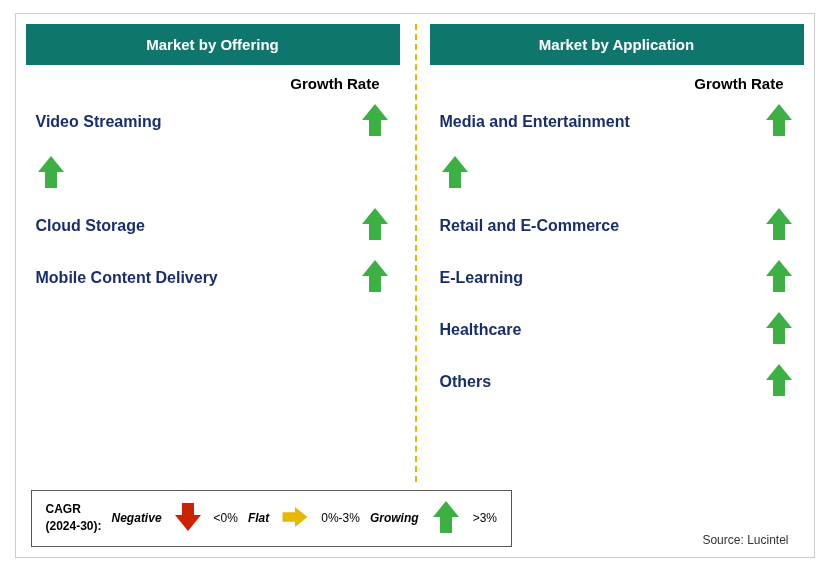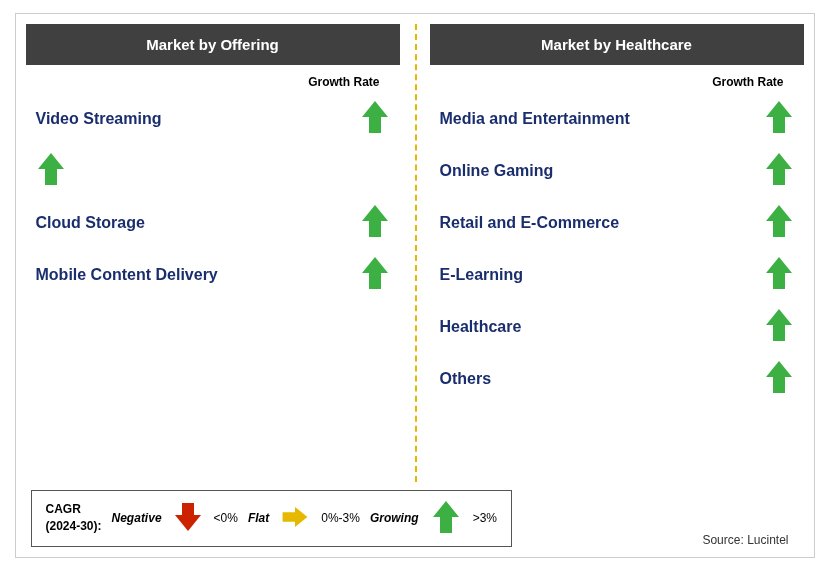--- a/index.html
+++ b/index.html
@@ -44,32 +44,32 @@
     }
     .divider::before {
       content: '';
       position: absolute;
       top: 0;
       bottom: 0;
       left: 50%;
       border-left: 2px dashed #e6b800;
     }
     .panel-header {
-      background: #404040;
+      background: #0f766e;
       color: #fff;
       text-align: center;
       font-weight: bold;
       font-size: 15px;
       padding: 12px 10px;
       margin-bottom: 10px;
     }
     .growth-label {
       text-align: right;
       font-weight: bold;
-      font-size: 12px;
+      font-size: 15px;
       color: #000;
       padding-right: 20px;
       margin-bottom: 4px;
     }
     .item-row {
       display: flex;
       align-items: center;
       justify-content: space-between;
       padding: 6px 10px 6px 10px;
       min-height: 44px;
@@ -183,34 +183,33 @@
           <svg viewBox="0 0 30 36" xmlns="http://www.w3.org/2000/svg">
             <polygon points="15,2 28,18 21,18 21,34 9,34 9,18 2,18" fill="#3cb043"></polygon>
           </svg>
         </span>
       </div>
     </div>
 
     <div class="divider"></div>
 
     <div class="panel panel-right">
-      <div class="panel-header">Market by Healthcare</div>
+      <div class="panel-header">Market by Application</div>
       <div class="growth-label">Growth Rate</div>
 
       <div class="item-row">
         <span class="item-label">Media and Entertainment</span>
         <span class="arrow-green">
           <svg viewBox="0 0 30 36" xmlns="http://www.w3.org/2000/svg">
             <polygon points="15,2 28,18 21,18 21,34 9,34 9,18 2,18" fill="#3cb043"></polygon>
           </svg>
         </span>
       </div>
 
       <div class="item-row">
-        <span class="item-label">Online Gaming</span>
         <span class="arrow-green">
           <svg viewBox="0 0 30 36" xmlns="http://www.w3.org/2000/svg">
             <polygon points="15,2 28,18 21,18 21,34 9,34 9,18 2,18" fill="#3cb043"></polygon>
           </svg>
         </span>
       </div>
 
       <div class="item-row">
         <span class="item-label">Retail and E-Commerce</span>
         <span class="arrow-green">

